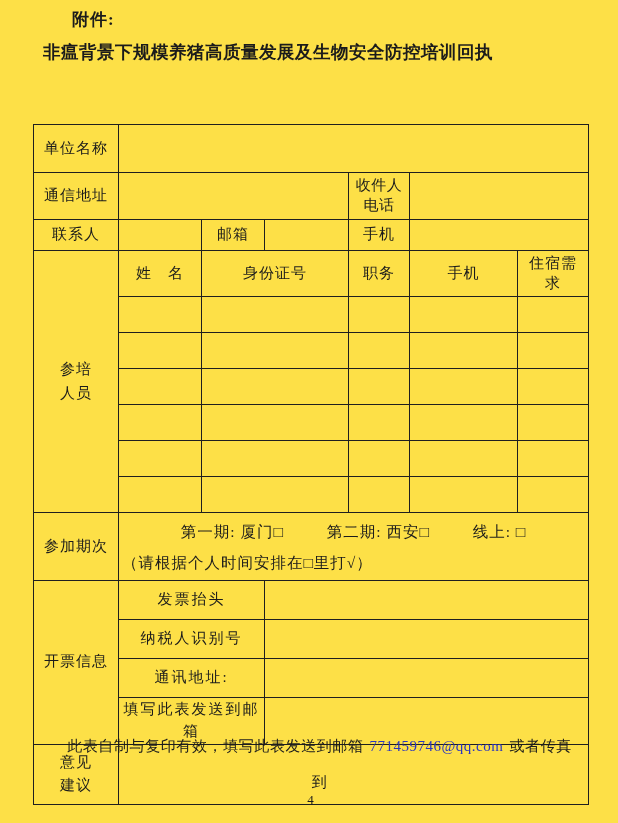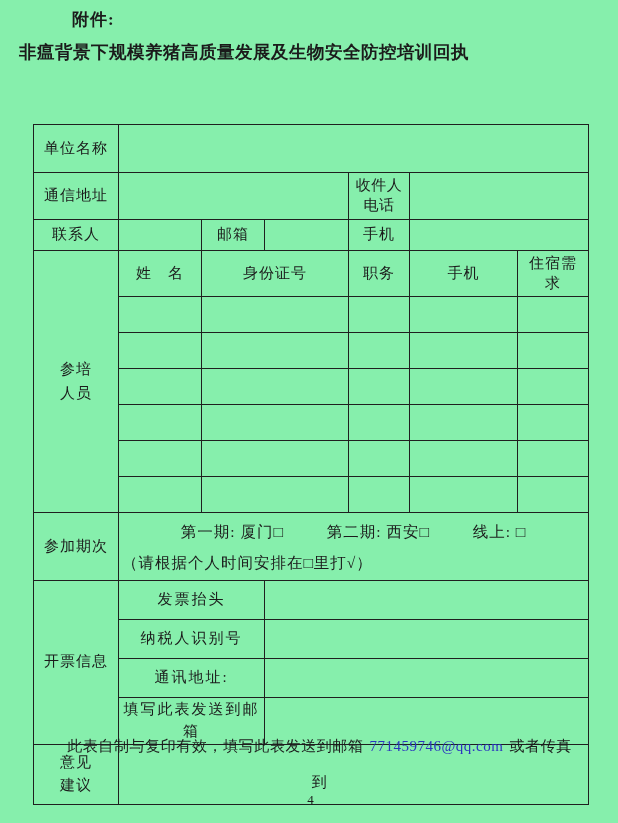--- a/index.html
+++ b/index.html
@@ -1,27 +1,27 @@
 <!DOCTYPE html>
 <html><head>
 <meta charset="utf-8">
 <style>
   html,body{margin:0;padding:0;background:#fff;}
   .doc{
-    position:relative;width:618px;height:823px;background:#86efac;
+    position:relative;width:618px;height:823px;background:#fde047;
     font-family:"Liberation Serif","DejaVu Serif",serif;color:#1b1b1b;
     overflow:hidden;
   }
   .attachment{
     position:absolute;left:72px;top:8px;
     font-size:17px;font-weight:bold;letter-spacing:1px;
   }
   .title{
     position:absolute;left:0;top:40px;width:488px;text-align:center;
-    font-size:17.5px;font-weight:bold;letter-spacing:0.5px;
+    font-size:17.5px;font-weight:bold;letter-spacing:0.5px;padding-left:24px;
   }
   table.form{
     position:absolute;left:33px;top:81px;width:555px;
     border-collapse:collapse;table-layout:fixed;margin-top:43px;
   }
   table.form td{
     border:1px solid #1f1f1f;padding:1px 3px;
     font-size:15px;text-align:center;vertical-align:middle;
     overflow:hidden;line-height:1.45;
   }

